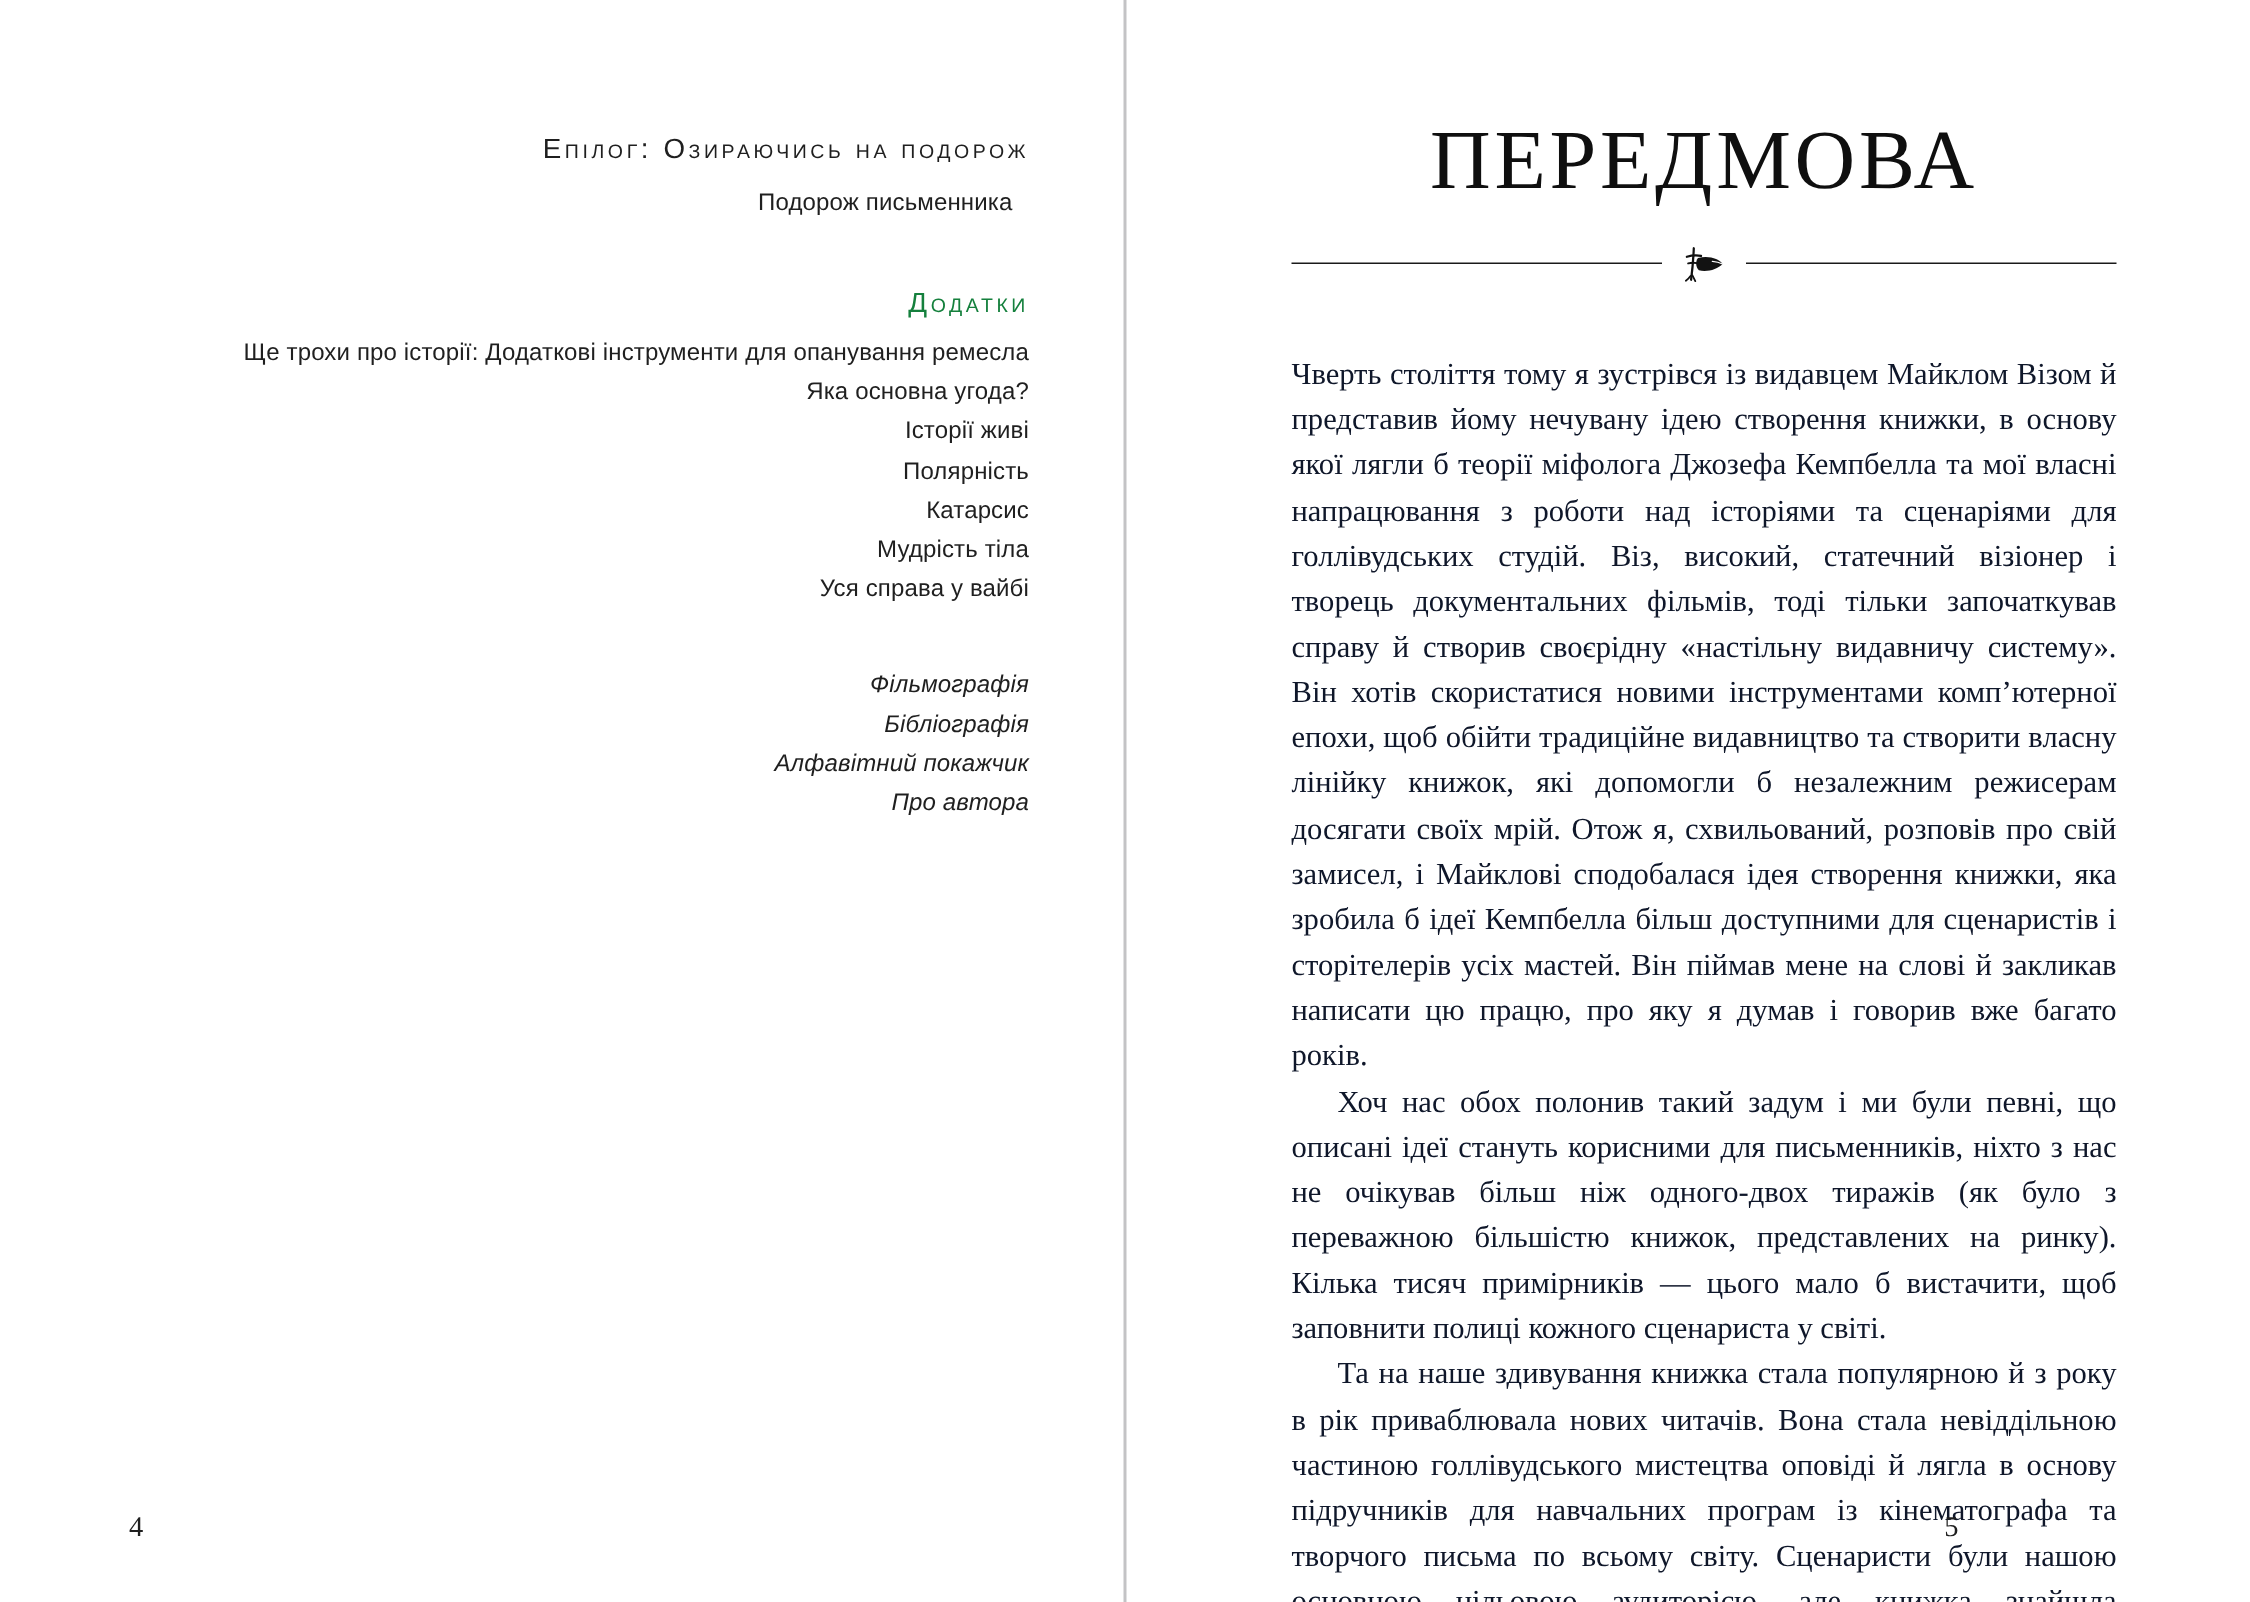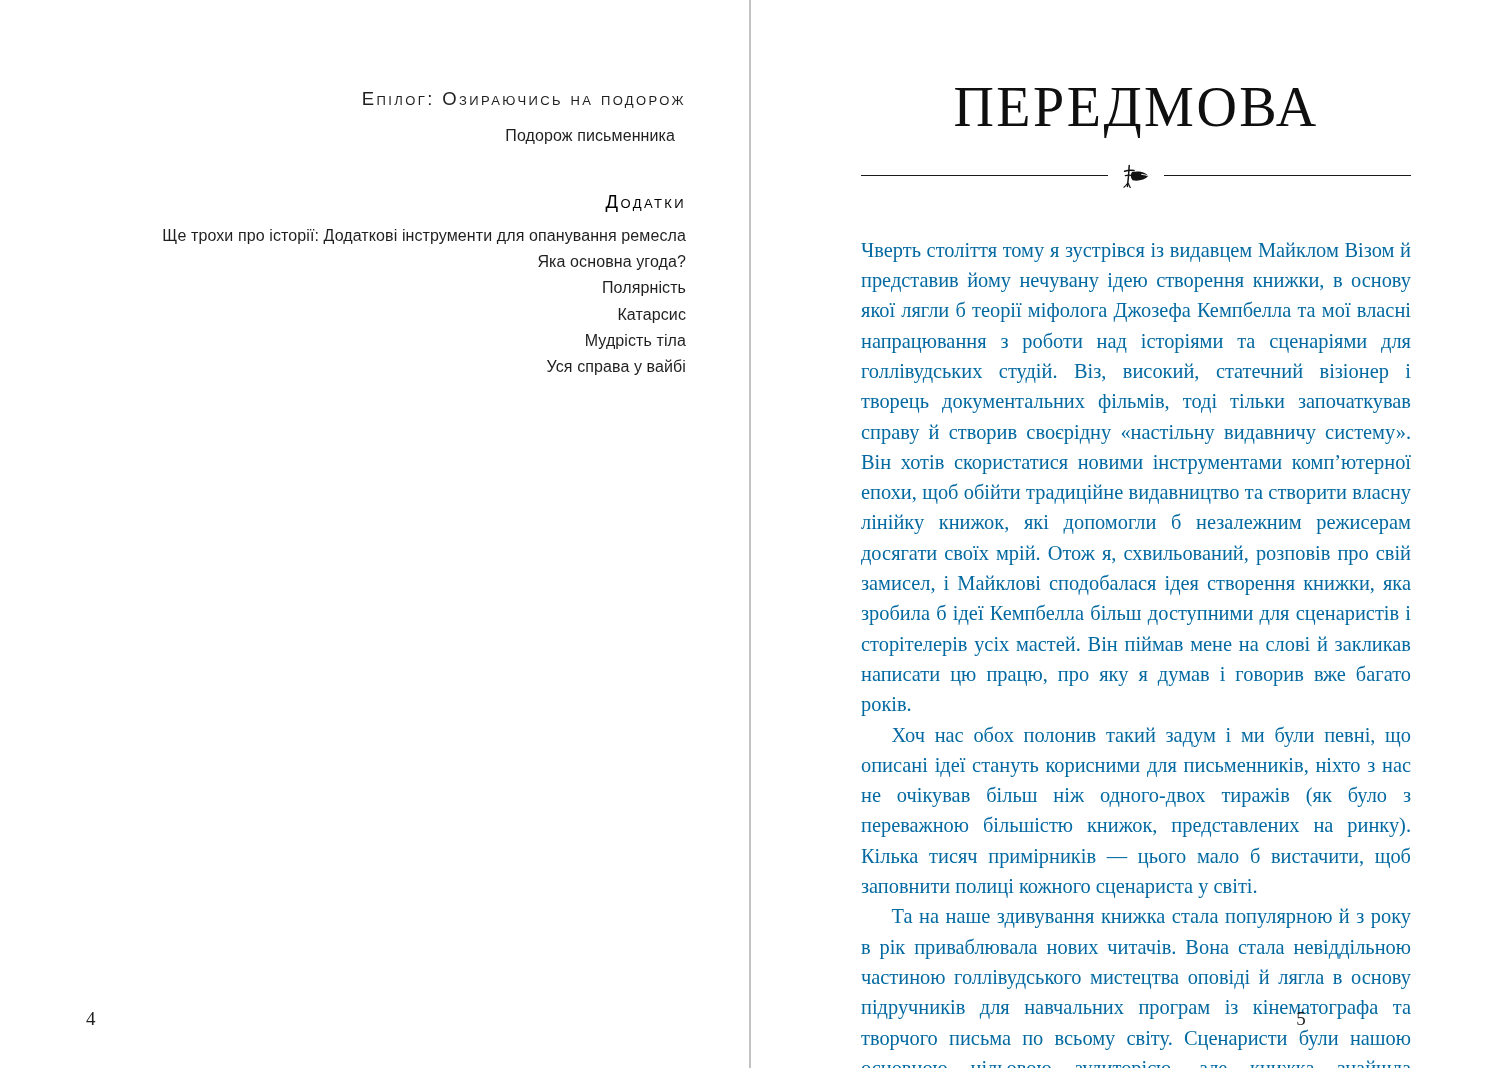--- a/index.html
+++ b/index.html
@@ -55,21 +55,21 @@
     font-size: 16px;
     color: #1f1f1f;
     line-height: 1.45;
     margin: 11px;
     letter-spacing: 0.1px;
   }
   .toc-section-heading {
     font-size: 18.5px;
     letter-spacing: 2.4px;
     font-variant: small-caps;
-    color: #000000;
+    color: #15803d;
     font-weight: 400;
     margin: 44px 0 10px 16px;
   }
   .toc-list {
     list-style: none;
     margin: 0;
     padding: 0;
   }
   .toc-list li {
     font-size: 16px;
@@ -145,21 +145,21 @@
   }
   .fw-body {
     margin-top: 46px;
   }
   .fw-body p {
     font-family: "Liberation Serif", serif;
     font-size: 20.4px;
     line-height: 30.3px;
     text-align: justify;
     text-justify: inter-word;
-    color: #0369a1;
+    color: #0f172a;
     margin: 0;
     hyphens: manual;
   }
   .fw-body p + p {
     text-indent: 1.5em;
   }
 
   
   .folio {
     position: absolute;
@@ -182,26 +182,33 @@
 
       <h2 class="toc-chapter-title">Епілог: Озираючись на подорож</h2>
 
       <p class="toc-sub">Подорож письменника</p>
 
       <h2 class="toc-section-heading">Додатки</h2>
 
       <ul class="toc-list">
         <li>Ще трохи про історії: Додаткові інструменти для опанування ремесла</li>
         <li>Яка основна угода?</li>
+        <li>Історії живі</li>
         <li>Полярність</li>
         <li>Катарсис</li>
         <li>Мудрість тіла</li>
         <li>Уся справа у вайбі</li>
       </ul>
 
+      <ul class="toc-backmatter">
+        <li>Фільмографія</li>
+        <li>Бібліографія</li>
+        <li>Алфавітний покажчик</li>
+        <li>Про автора</li>
+      </ul>
 
     </div>
 
     <div class="folio folio-left">4</div>
   </div>
 
   <div class="spine"></div>
 
   <div class="page-right">
     <div class="fw-col">

